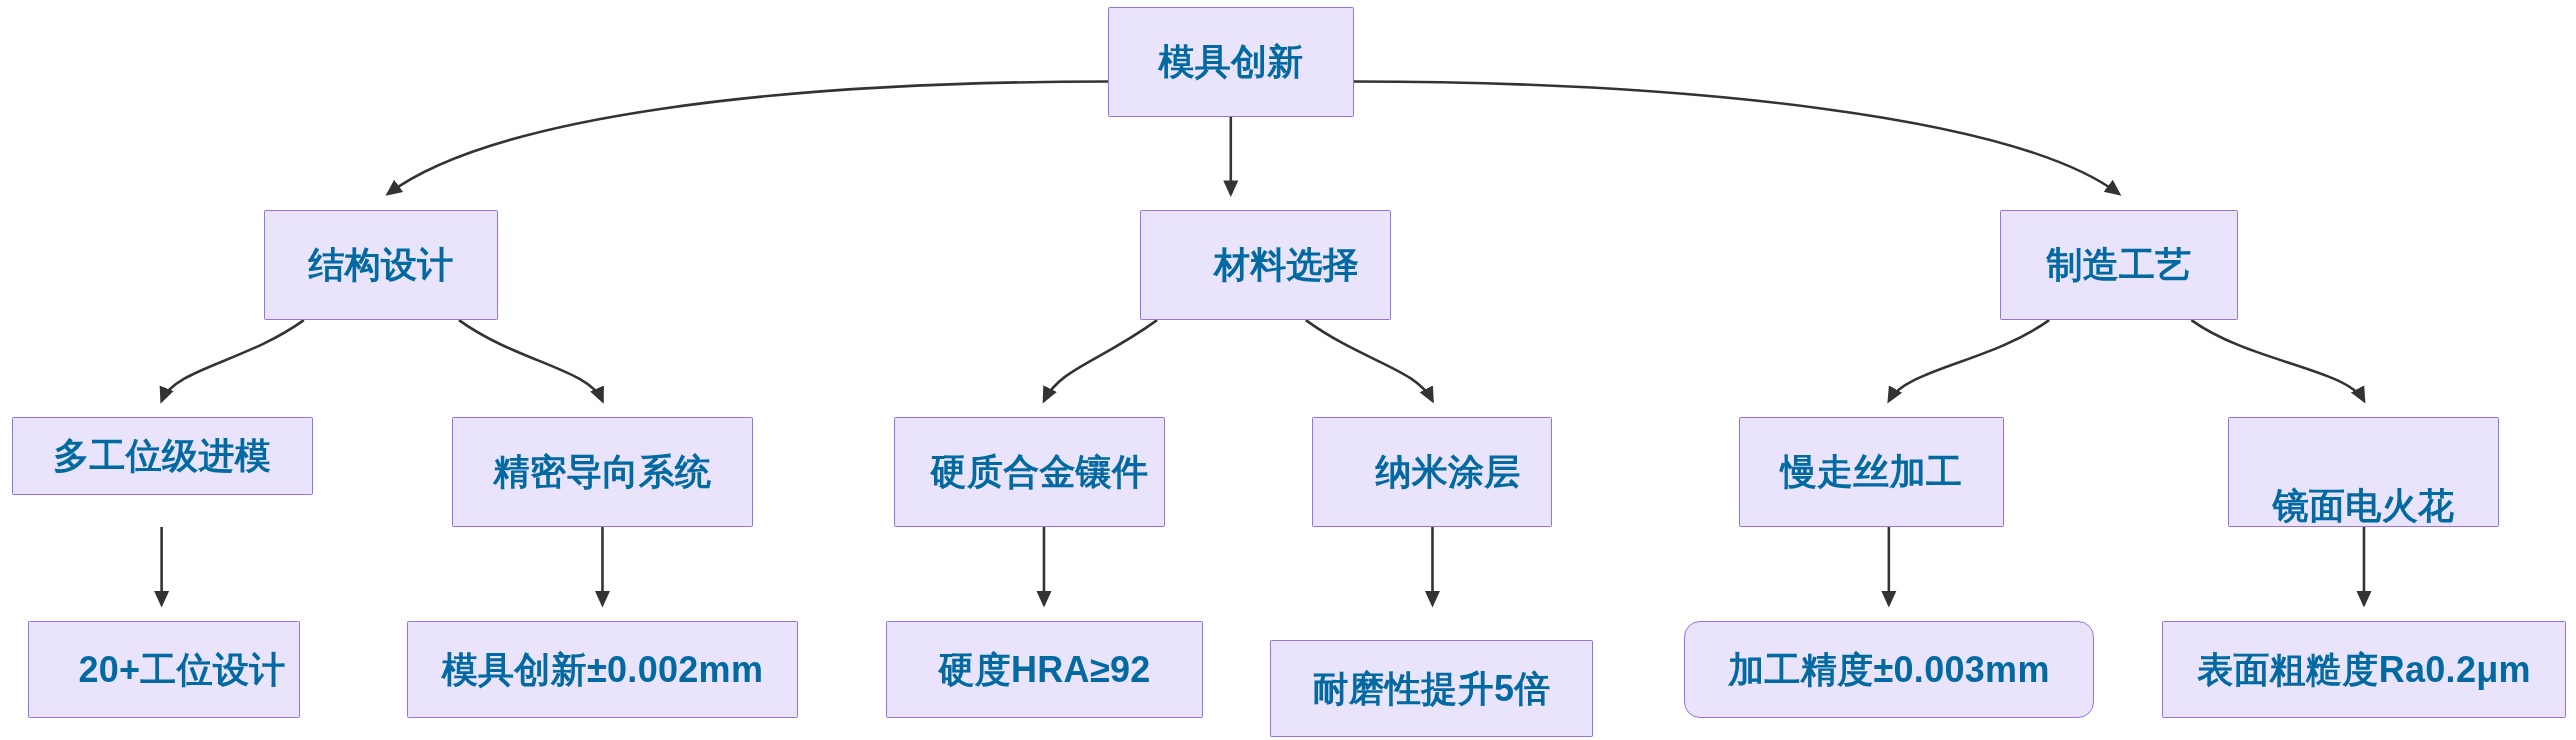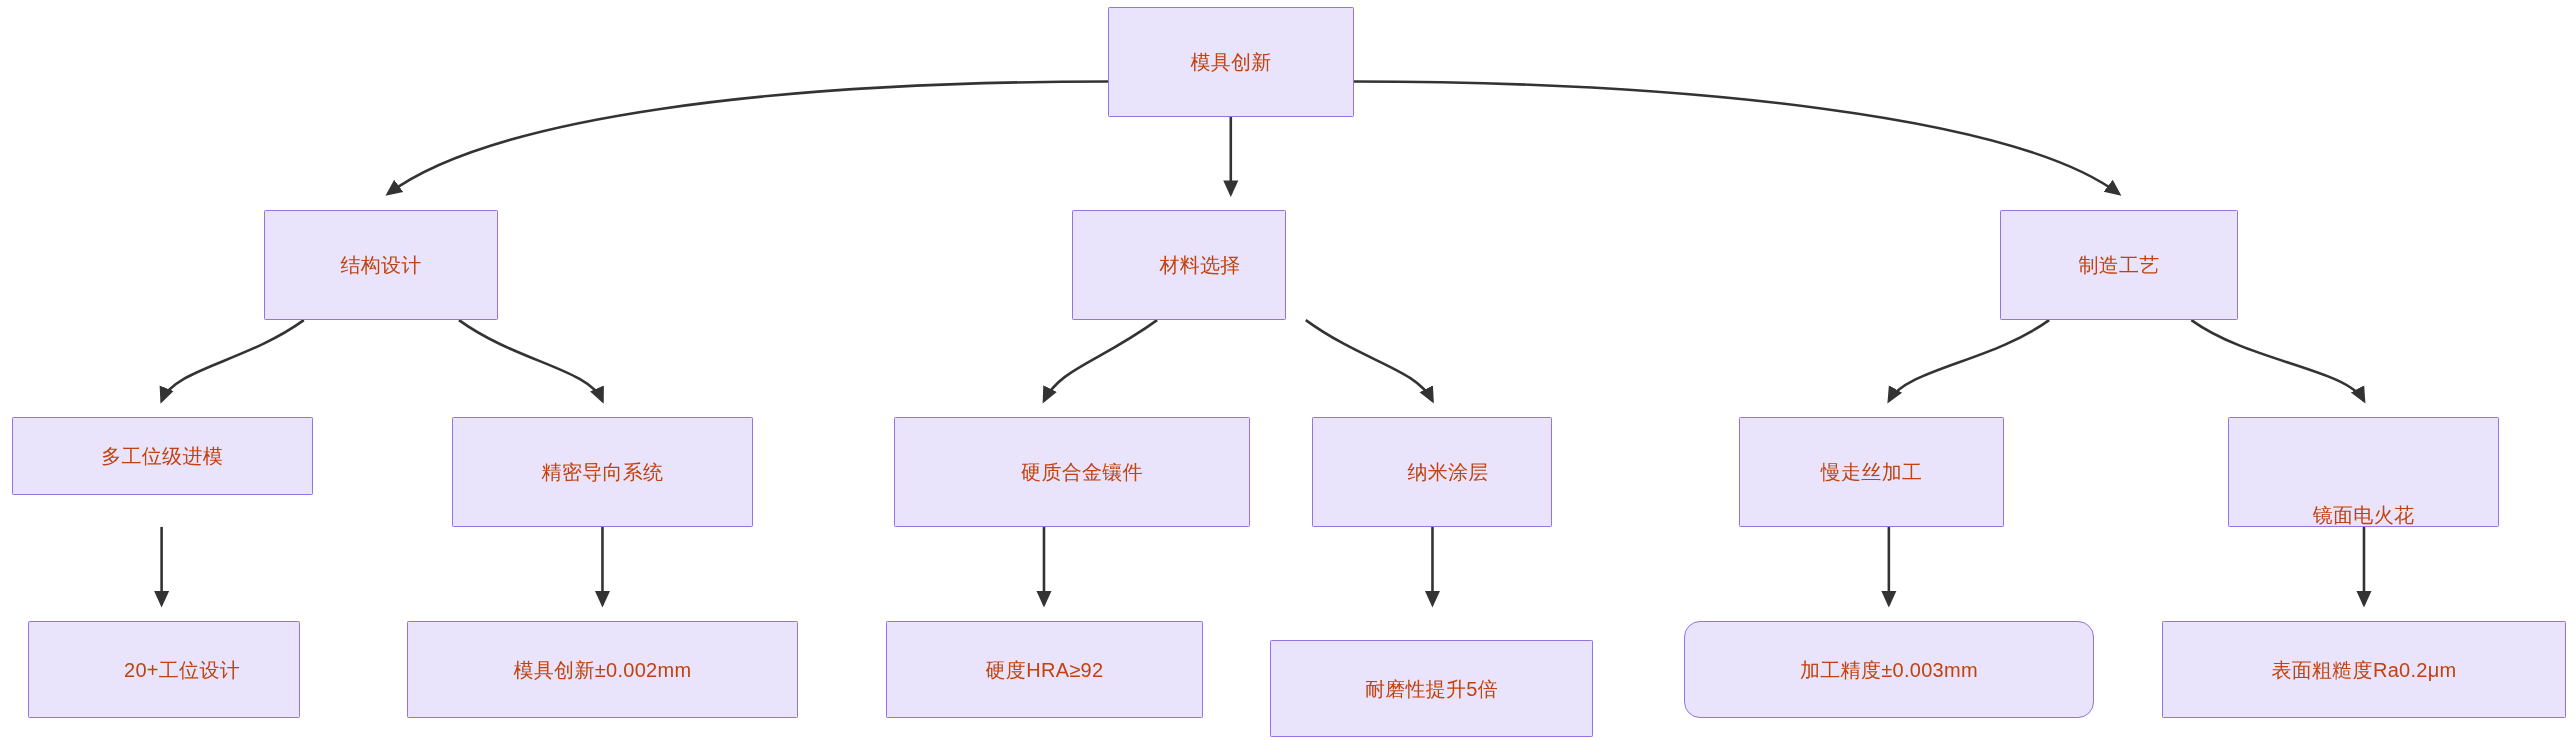--- a/index.html
+++ b/index.html
@@ -24,35 +24,36 @@
     box-sizing:border-box;
     display:flex;align-items:center;justify-content:center;
     background:#e9e4fb;
     border:1.9px solid #9771e6;
     border-radius:1.3px;
     color:#333333;
     text-align:center;
     white-space:nowrap;
   }
   .node .label{
-    font-size:20px;
+    font-size:36px;
     line-height:1.1;
     letter-spacing:0.3px;
-    color:#c2410c;
+    color:#0369a1;
+    font-weight:bold;
   }
   
   .n-root{left:1108px;top:6.5px;width:246px;height:110px;}
   
   .n-l2a{left:264px;top:210px;width:234px;height:110px;}
-  .n-l2b{left:1072px;top:210px;width:214px;height:110px;padding-left:42px;}
+  .n-l2b{left:1140px;top:210px;width:251px;height:110px;padding-left:42px;}
   .n-l2c{left:2000px;top:210px;width:238px;height:110px;}
   
   .n-l3a{left:11.6px;top:417px;width:301px;height:78px;}
   .n-l3b{left:452px;top:417px;width:301px;height:110px;}
-  .n-l3c{left:894px;top:417px;width:356px;height:110px;padding-left:20px;}
+  .n-l3c{left:894px;top:417px;width:271px;height:110px;padding-left:20px;}
   .n-l3d{left:1312px;top:417px;width:240px;height:110px;padding-left:32px;}
   .n-l3e{left:1739px;top:417px;width:265px;height:110px;}
   .n-l3f{left:2228px;top:417px;width:271px;height:110px;align-items:flex-end;}
   
   .n-l4a{left:28px;top:621px;width:272px;height:97px;padding-left:36px;}
   .n-l4b{left:407px;top:621px;width:391px;height:97px;}
   .n-l4c{left:886px;top:621px;width:317px;height:97px;}
   .n-l4d{left:1270px;top:621px;width:323px;height:97px;margin-top:19px;}
   .n-l4e{left:1684px;top:621px;width:410px;height:97px;border-radius:16px;}
   .n-l4f{left:2162px;top:621px;width:404px;height:97px;}

